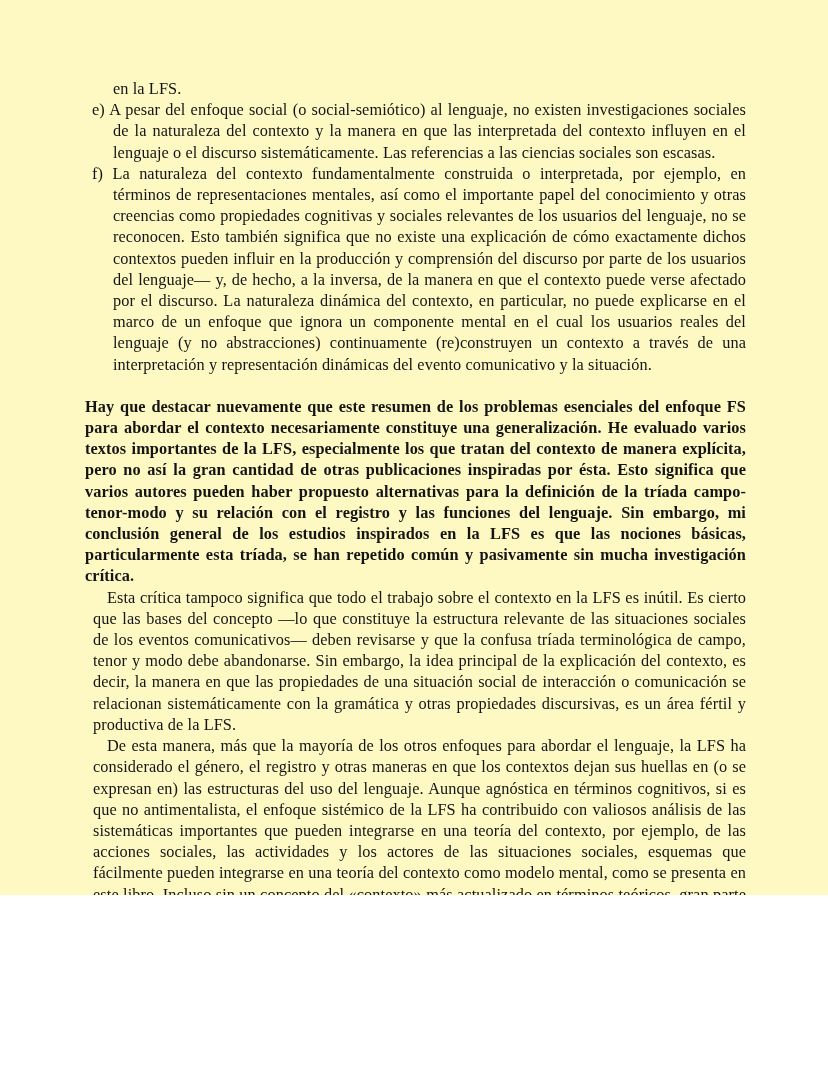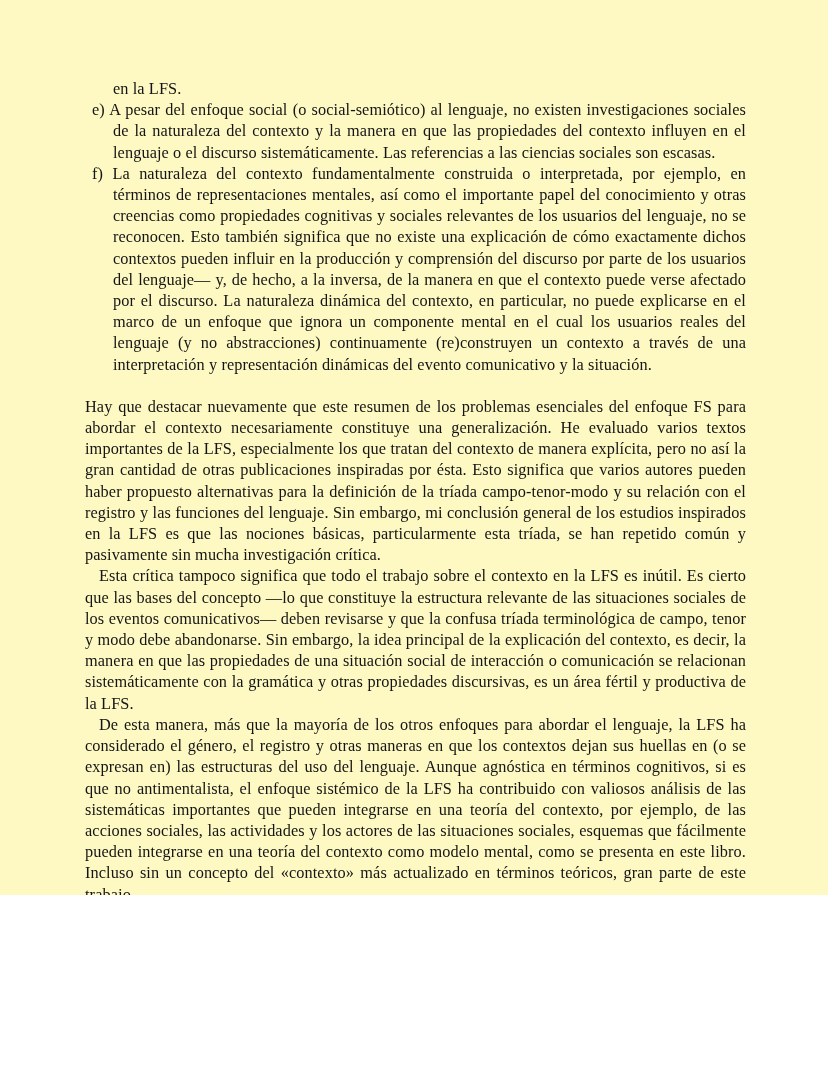--- a/index.html
+++ b/index.html
@@ -38,44 +38,46 @@
     padding-left: 28px;
   }
   
   .list-item {
     padding-left: 28px;
     text-indent: -21px;
   }
   .para-first {
     margin-top: 21px;
     text-indent: 0;
+    font-weight: bold;
   }
   .para-indent {
     text-indent: 14px;
+    margin-left: 8px;
   }
   .page-number {
     position: absolute;
     left: 0;
     right: 0;
     top: 1006px;
     text-align: center;
     font-size: 17.5px;
     color: #141414;
   }
 </style>
 </head>
 <body>
 
 <div class="page">
 
   <div class="text-block">
 
     <p class="continuation">en la LFS.</p>
 
-    <p class="list-item"><span class="marker">e)</span> <span>A pesar del enfoque social (o social-semiótico) al lenguaje, no existen investigaciones sociales de la naturaleza del contexto y la manera en que las propiedades del contexto influyen en el lenguaje o el discurso sistemáticamente. Las referencias a las ciencias sociales son escasas.</span></p>
+    <p class="list-item"><span class="marker">e)</span> <span>A pesar del enfoque social (o social-semiótico) al lenguaje, no existen investigaciones sociales de la naturaleza del contexto y la manera en que las interpretada del contexto influyen en el lenguaje o el discurso sistemáticamente. Las referencias a las ciencias sociales son escasas.</span></p>
 
     <p class="list-item"><span class="marker">f)</span> <span>La naturaleza del contexto fundamentalmente construida o interpretada, por ejemplo, en términos de representaciones mentales, así como el importante papel del conocimiento y otras creencias como propiedades cognitivas y sociales relevantes de los usuarios del lenguaje, no se reconocen. Esto también significa que no existe una explicación de cómo exactamente dichos contextos pueden influir en la producción y comprensión del discurso por parte de los usuarios del lenguaje— y, de hecho, a la inversa, de la manera en que el contexto puede verse afectado por el discurso. La naturaleza dinámica del contexto, en particular, no puede explicarse en el marco de un enfoque que ignora un componente mental en el cual los usuarios reales del lenguaje (y no abstracciones) continuamente (re)construyen un contexto a través de una interpretación y representación dinámicas del evento comunicativo y la situación.</span></p>
 
     <p class="para-first">Hay que destacar nuevamente que este resumen de los problemas esenciales del enfoque FS para abordar el contexto necesariamente constituye una generalización. He evaluado varios textos importantes de la LFS, especialmente los que tratan del contexto de manera explícita, pero no así la gran cantidad de otras publicaciones inspiradas por ésta. Esto significa que varios autores pueden haber propuesto alternativas para la definición de la tríada campo-tenor-modo y su relación con el registro y las funciones del lenguaje. Sin embargo, mi conclusión general de los estudios inspirados en la LFS es que las nociones básicas, particularmente esta tríada, se han repetido común y pasivamente sin mucha investigación crítica.</p>
 
     <p class="para-indent">Esta crítica tampoco significa que todo el trabajo sobre el contexto en la LFS es inútil. Es cierto que las bases del concepto —lo que constituye la estructura relevante de las situaciones sociales de los eventos comunicativos— deben revisarse y que la confusa tríada terminológica de campo, tenor y modo debe abandonarse. Sin embargo, la idea principal de la explicación del contexto, es decir, la manera en que las propiedades de una situación social de interacción o comunicación se relacionan sistemáticamente con la gramática y otras propiedades discursivas, es un área fértil y productiva de la LFS.</p>
 
     <p class="para-indent">De esta manera, más que la mayoría de los otros enfoques para abordar el lenguaje, la LFS ha considerado el género, el registro y otras maneras en que los contextos dejan sus huellas en (o se expresan en) las estructuras del uso del lenguaje. Aunque agnóstica en términos cognitivos, si es que no antimentalista, el enfoque sistémico de la LFS ha contribuido con valiosos análisis de las sistemáticas importantes que pueden integrarse en una teoría del contexto, por ejemplo, de las acciones sociales, las actividades y los actores de las situaciones sociales, esquemas que fácilmente pueden integrarse en una teoría del contexto como modelo mental, como se presenta en este libro. Incluso sin un concepto del «contexto» más actualizado en términos teóricos, gran parte de este trabajo</p>
 
   </div>

